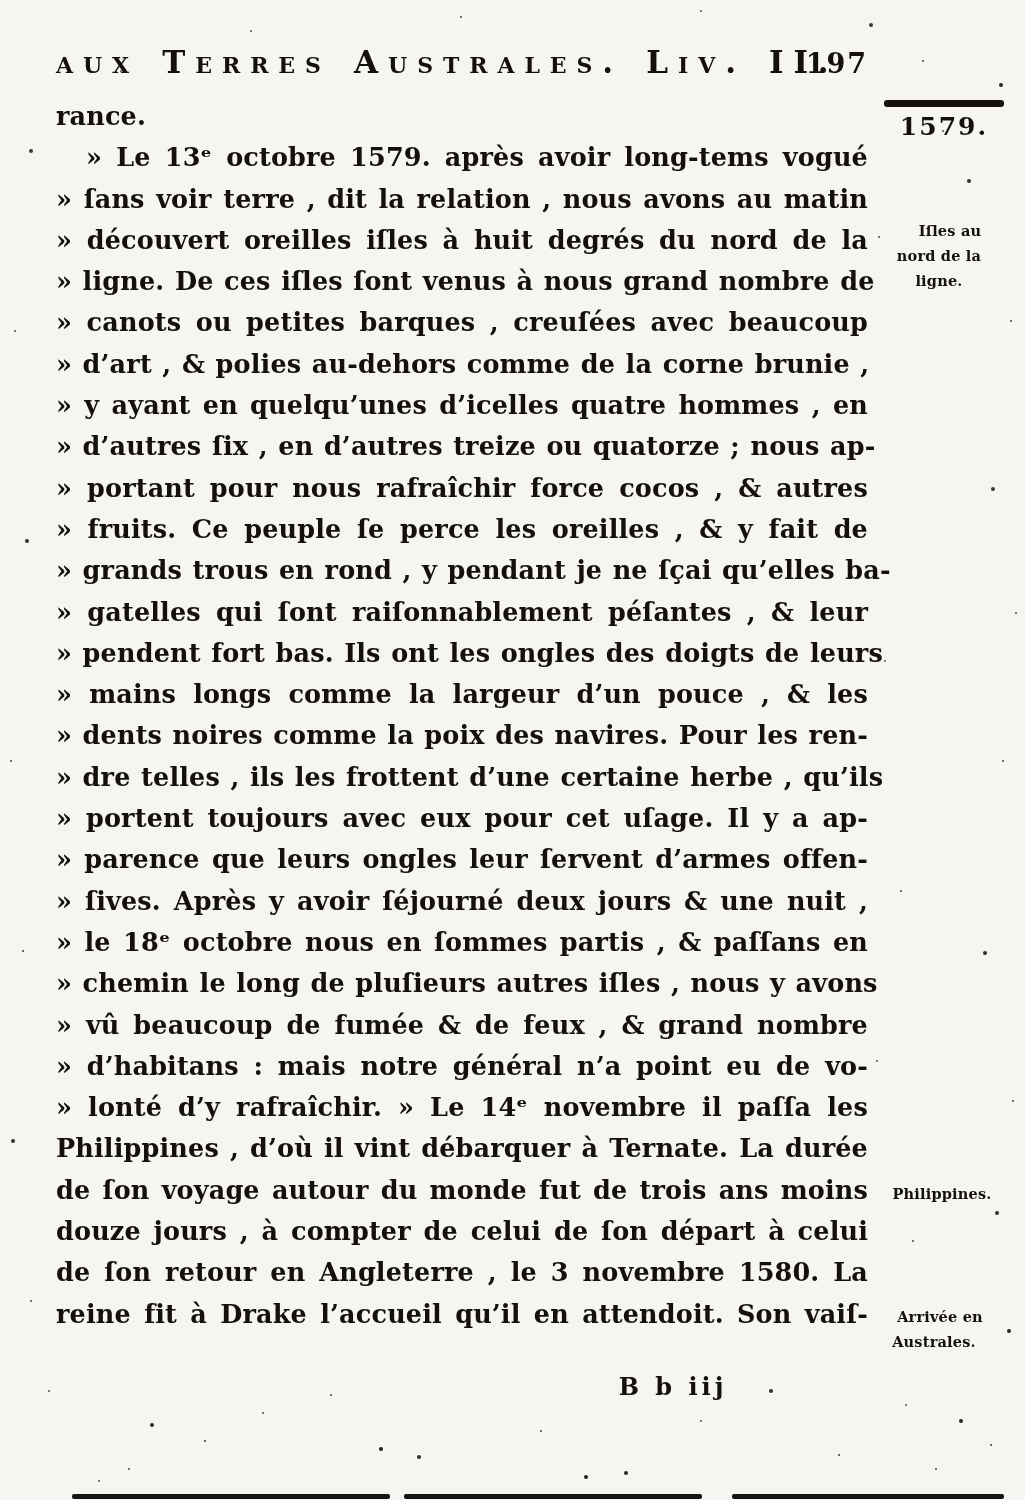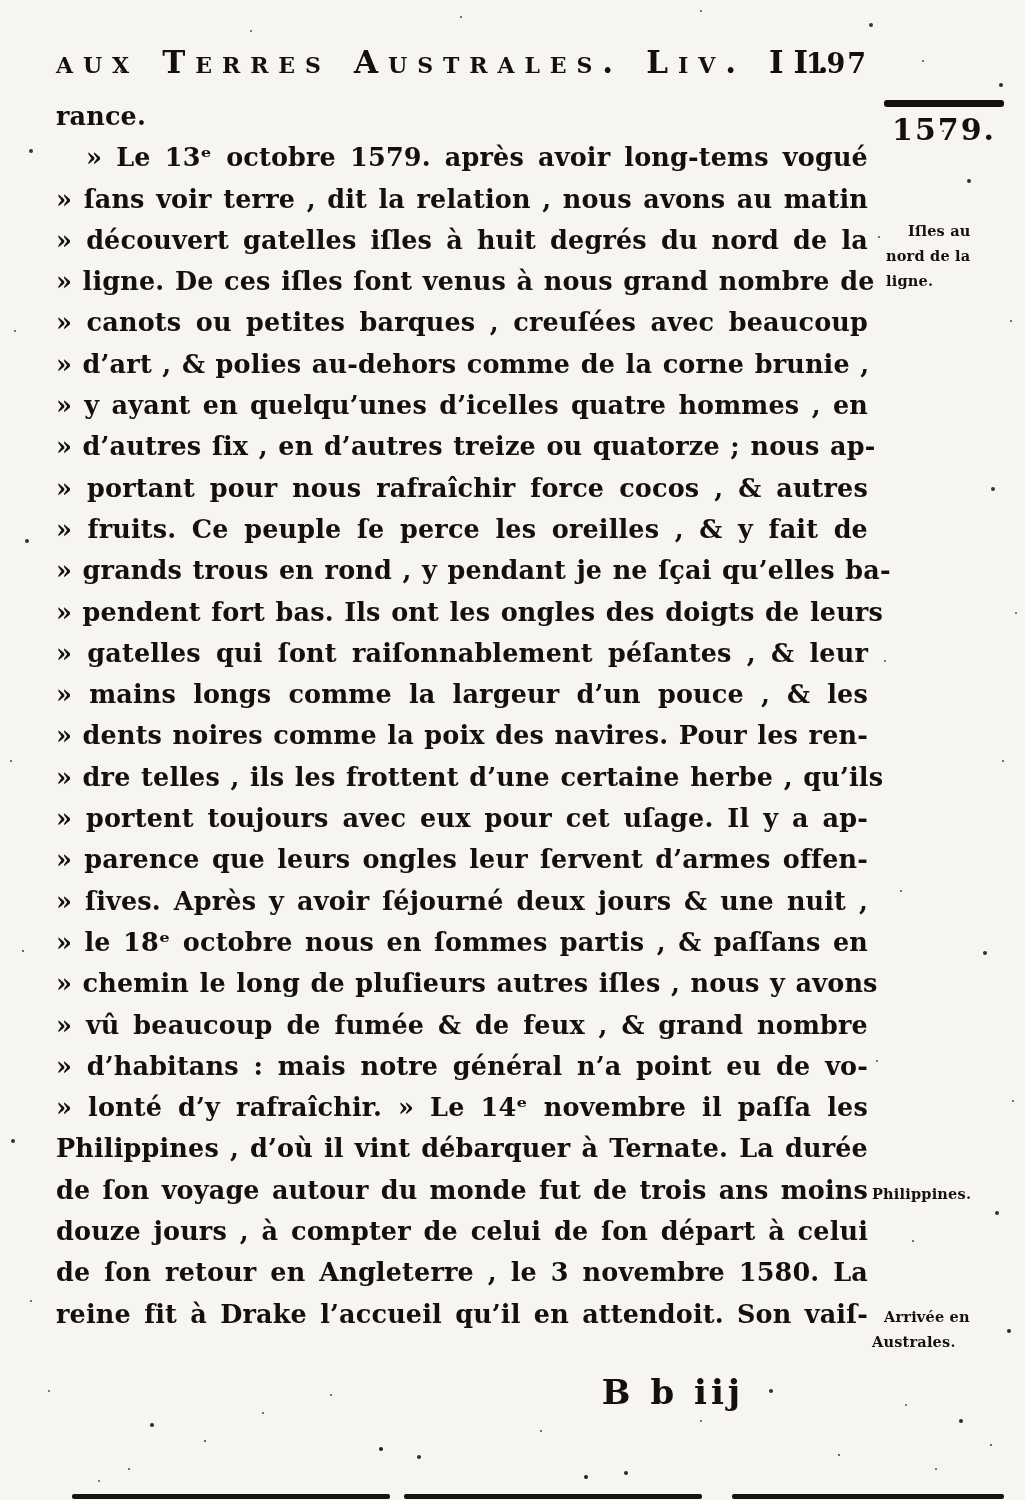--- a/index.html
+++ b/index.html
@@ -45,34 +45,35 @@
   .line.align-left{text-align-last:left;}
   .line.indent{padding-left:30px;}
 
   
   .year-rule{
     position:absolute;left:884px;top:100px;width:120px;height:7px;
     background:#14110b;border-radius:3px;
   }
   .margin-year{
     position:absolute;left:884px;top:112px;width:120px;
-    text-align:center;font-weight:bold;font-size:30px;letter-spacing:2px;
+    text-align:center;font-weight:bold;font-size:25px;letter-spacing:2px;
   }
   .margin-note{
     position:absolute;font-weight:bold;font-size:14.5px;line-height:25px;
     letter-spacing:0.2px;
+    text-align:center;
   }
   .note-isles{left:886px;top:218px;width:106px;text-indent:22px;}
   .note-philippines{left:872px;top:1181px;width:140px;}
   .note-arrivee{left:872px;top:1304px;width:124px;text-indent:12px;}
 
   
   .signature{
     position:absolute;left:558px;top:1372px;width:230px;
-    text-align:center;font-weight:bold;font-size:34px;letter-spacing:4px;
+    text-align:center;font-weight:bold;font-size:24px;letter-spacing:4px;
   }
 
   
   .bbar{position:absolute;top:1494px;height:5px;background:#171512;border-radius:2px;}
   .bbar.s1{left:72px;width:318px;}
   .bbar.s2{left:404px;width:298px;}
   .bbar.s3{left:732px;width:272px;}
 
   
   .speckles{
@@ -111,31 +112,31 @@
   <div class="margin-year">1579.</div>
 
   <div class="margin-note note-isles">Iſles au nord de la ligne.</div>
   <div class="margin-note note-philippines">Philippines.</div>
   <div class="margin-note note-arrivee">Arrivée en Australes.</div>
 
   <div class="body-text">
     <div class="line align-left">rance.</div>
     <div class="line indent">» Le 13ᵉ octobre 1579. après avoir long-tems vogué</div>
     <div class="line">» ſans voir terre , dit la relation , nous avons au matin</div>
-    <div class="line">» découvert gatelles iſles à huit degrés du nord de la</div>
+    <div class="line">» découvert oreilles iſles à huit degrés du nord de la</div>
     <div class="line">» ligne. De ces iſles ſont venus à nous grand nombre de</div>
     <div class="line">» canots ou petites barques , creuſées avec beaucoup</div>
     <div class="line">» d’art , &amp; polies au-dehors comme de la corne brunie ,</div>
     <div class="line">» y ayant en quelqu’unes d’icelles quatre hommes , en</div>
     <div class="line">» d’autres ſix , en d’autres treize ou quatorze ; nous ap-</div>
     <div class="line">» portant pour nous rafraîchir force cocos , &amp; autres</div>
     <div class="line">» fruits. Ce peuple ſe perce les oreilles , &amp; y fait de</div>
     <div class="line">» grands trous en rond , y pendant je ne ſçai qu’elles ba-</div>
+    <div class="line">» gatelles qui ſont raiſonnablement péſantes , &amp; leur</div>
     <div class="line">» pendent fort bas. Ils ont les ongles des doigts de leurs</div>
-    <div class="line">» gatelles qui ſont raiſonnablement péſantes , &amp; leur</div>
     <div class="line">» mains longs comme la largeur d’un pouce , &amp; les</div>
     <div class="line">» dents noires comme la poix des navires. Pour les ren-</div>
     <div class="line">» dre telles , ils les frottent d’une certaine herbe , qu’ils</div>
     <div class="line">» portent toujours avec eux pour cet uſage. Il y a ap-</div>
     <div class="line">» parence que leurs ongles leur ſervent d’armes offen-</div>
     <div class="line">» ſives. Après y avoir ſéjourné deux jours &amp; une nuit ,</div>
     <div class="line">» le 18ᵉ octobre nous en ſommes partis , &amp; paſſans en</div>
     <div class="line">» chemin le long de pluſieurs autres iſles , nous y avons</div>
     <div class="line">» vû beaucoup de fumée &amp; de feux , &amp; grand nombre</div>
     <div class="line">» d’habitans : mais notre général n’a point eu de vo-</div>

